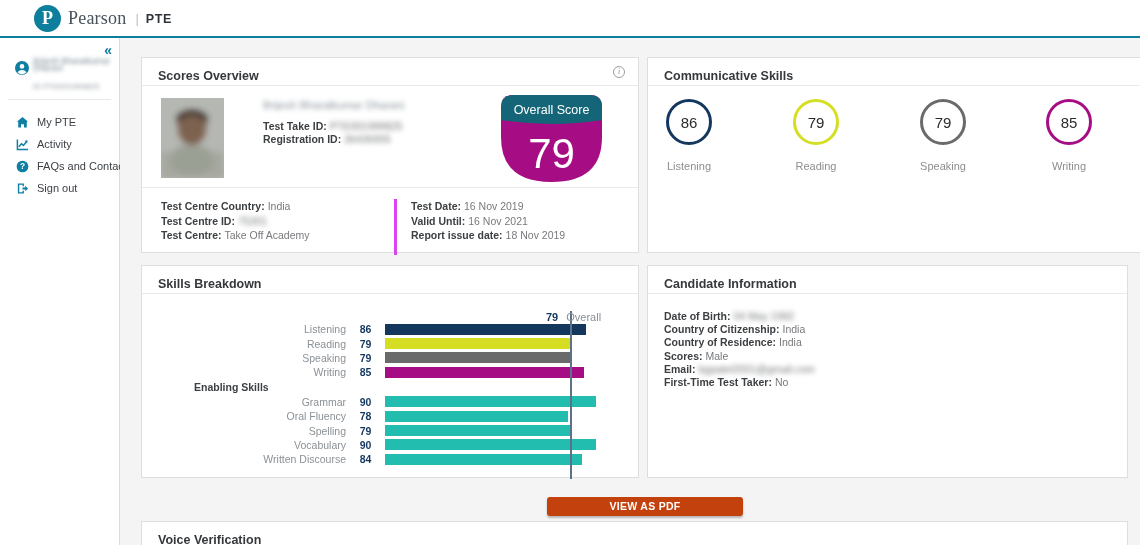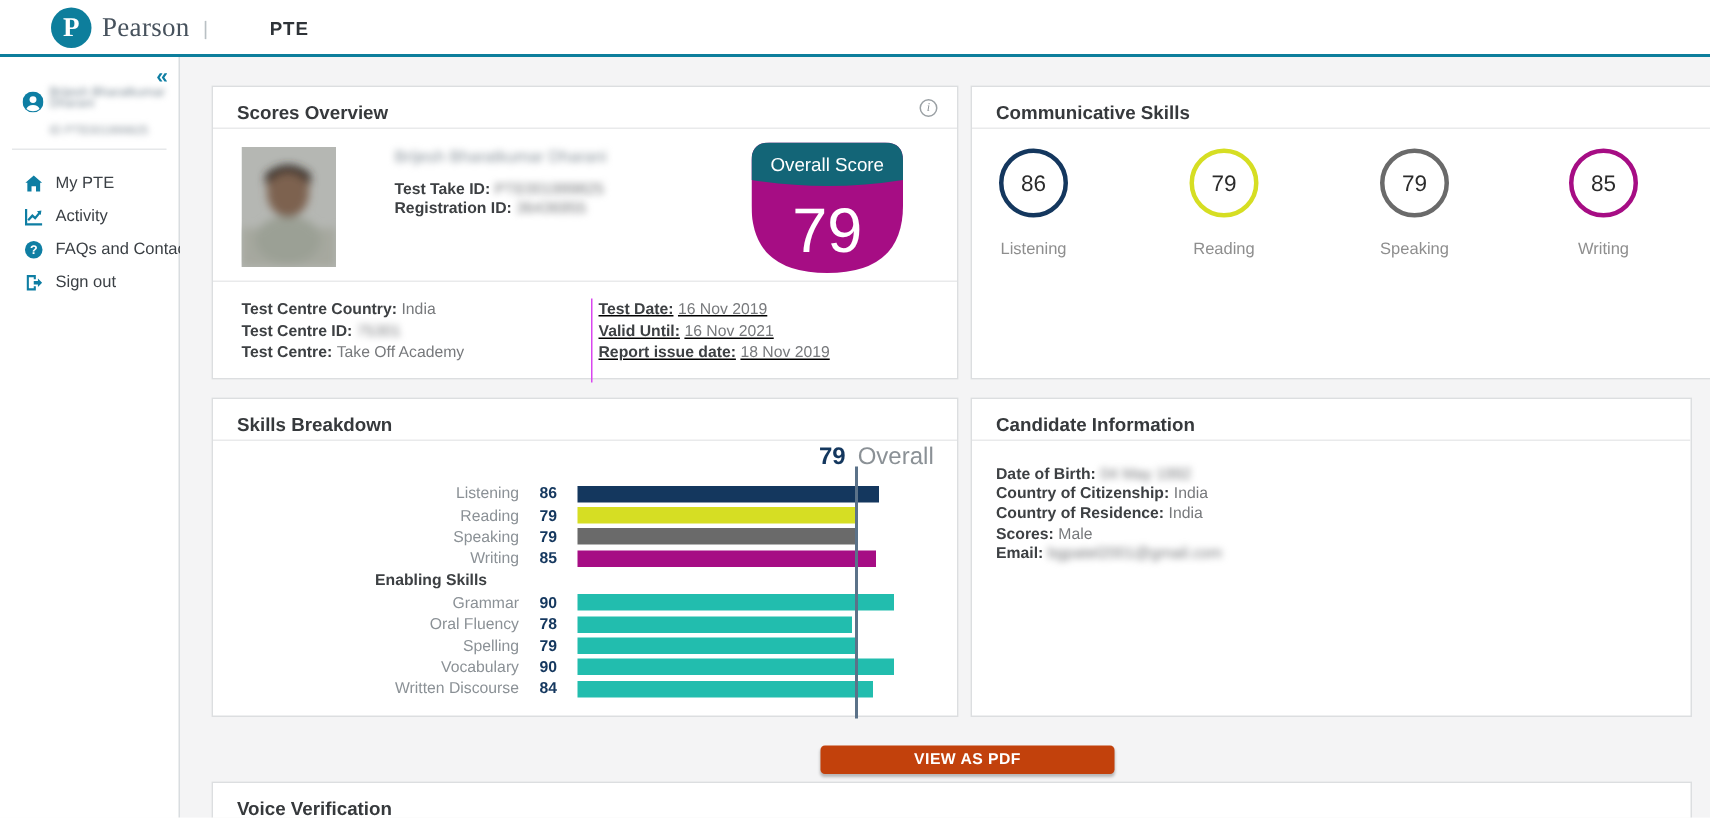--- a/index.html
+++ b/index.html
@@ -9,21 +9,21 @@
   
   .app-header { position:absolute; top:0; left:0; width:1140px; height:38px;
     background:#fff; border-bottom:2px solid #0d7e9c; }
   .logo-wrap { position:absolute; left:34px; top:5px; display:flex; align-items:center; }
   .logo-circle { width:27px; height:27px; border-radius:50%; background:#0d7e9c;
     color:#fff; font-family:"Liberation Serif", serif; font-weight:bold; font-size:18px;
     display:flex; align-items:center; justify-content:center; }
   .brand-word { font-family:"Liberation Serif", serif; font-size:18px; color:#47525d;
     margin-left:7px; letter-spacing:.2px; }
   .brand-sep { color:#b9c0c4; font-size:13px; margin:0 7px 0 9px; font-weight:400; }
-  .brand-product { font-size:12.5px; font-weight:bold; color:#2e3338; letter-spacing:.6px;margin-left:34px; }
+  .brand-product { font-size:12.5px; font-weight:bold; color:#2e3338; letter-spacing:.6px; }
 
   
   .sidebar { position:absolute; top:38px; left:0; width:120px; bottom:0; background:#fff;
     border-right:1px solid #d9dde0; }
   .collapse-btn { position:absolute; top:4px; right:7px; color:#0e7ea3; font-size:14px;
     font-weight:bold; cursor:pointer; }
   .user-block { position:absolute; top:20px; left:9px; right:6px; }
   .user-avatar { position:absolute; left:6px; top:3px; width:14px; height:14px; }
   .user-name { margin-left:24px; font-size:8.5px; line-height:7px; color:#7a8893;
     filter:blur(2px); }
@@ -61,41 +61,41 @@
   .id-row { font-size:10.5px; line-height:13px; color:#77797c; }
   .id-row .lbl { font-weight:bold; color:#3d4043; }
   .blurval { filter:blur(2.5px); }
   .ov-badge { position:absolute; left:359px; top:37px; }
   .so-divider { position:absolute; top:129px; left:0; right:0; border-top:1px solid #e9eaeb; }
   .detail-col { position:absolute; top:141px; font-size:10.5px; }
   .detail-col .drow { height:14.5px; line-height:14.5px; white-space:nowrap; }
   .detail-col .lbl { font-weight:bold; color:#3d4043; margin-right:3px; }
   .detail-col .val { color:#77797c; }
   .col-left { left:19px; }
-  .col-right { left:252px; padding-left:4px; border-left:1px solid #d946ef; min-height:56px;text-decoration:underline; }
+  .col-right { left:252px; padding-left:14px; border-left:3px solid #d946ef; min-height:56px; }
 
   
   .skill-item { position:absolute; top:13px; width:80px; text-align:center; }
   .ring { width:46px; height:46px; border-radius:50%; border:3px solid #888;
     margin:0 auto; font-size:15px; color:#2b2b2b; display:flex; align-items:center;
     justify-content:center; background:#fff; }
   .skill-label { margin-top:15px; font-size:11px; color:#8e8e8e; }
 
   
   .chart { position:absolute; top:28px; left:0; right:0; bottom:0; padding-top:28px; }
   .crow { display:flex; align-items:center; height:14.4px; }
   .crow-enb { height:15px; display:flex; align-items:center; }
   .clbl { width:204px; text-align:right; font-size:10.5px; color:#8b9196; flex:0 0 204px; }
   .cval { width:39px; text-align:center; font-size:10.5px; font-weight:bold;
     color:#14375e; flex:0 0 39px; }
   .cbar { height:11px; }
-  .enb-label { margin-left:108px; font-size:10.5px; font-weight:bold; color:#3d4043; }
+  .enb-label { margin-left:52px; font-size:10.5px; font-weight:bold; color:#3d4043; }
   .overall-line { position:absolute; left:428px; top:17px; width:2px; height:168px;
     background:#5b7289; }
-  .overall-tag { position:absolute; left:404px; top:2px; font-size:16px; white-space:nowrap; }
+  .overall-tag { position:absolute; left:404px; top:17px; font-size:11px; white-space:nowrap; }
   .overall-tag .num { font-weight:bold; color:#14375e; }
   .overall-tag .txt { color:#8b9196; margin-left:8px; }
 
   
   .cand-rows { padding:16px 0 0 16px; }
   .cand-rows .drow { font-size:10.5px; line-height:13.2px; white-space:nowrap; }
   .cand-rows .lbl { font-weight:bold; color:#3d4043; margin-right:3px; }
   .cand-rows .val { color:#77797c; }
 
   
@@ -331,20 +331,23 @@
       </div>
       <div class="drow">
         <span class="lbl">Country of Residence:</span><span class="val">India</span>
       </div>
       <div class="drow">
         <span class="lbl">Scores:</span><span class="val">Male</span>
       </div>
       <div class="drow">
         <span class="lbl">Email:</span><span class="val blurval">bgpatel2001@gmail.com</span>
       </div>
+      <div class="drow">
+        <span class="lbl">First-Time Test Taker:</span><span class="val">No</span>
+      </div>
     </div>
   </section>
 
   <button class="pdf-btn">VIEW AS PDF</button>
 
   <section class="panel p-voice">
     <div class="panel-header">
       <span class="panel-title">Voice Verification</span>
     </div>
   </section>

